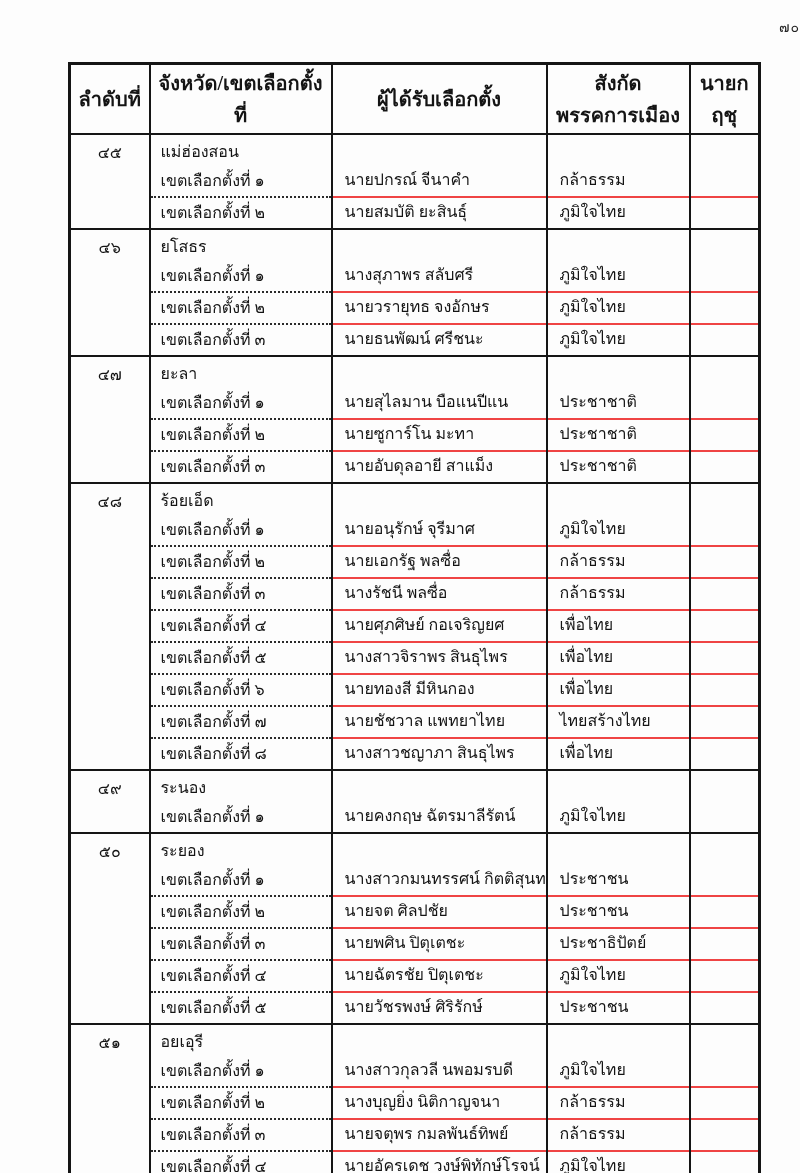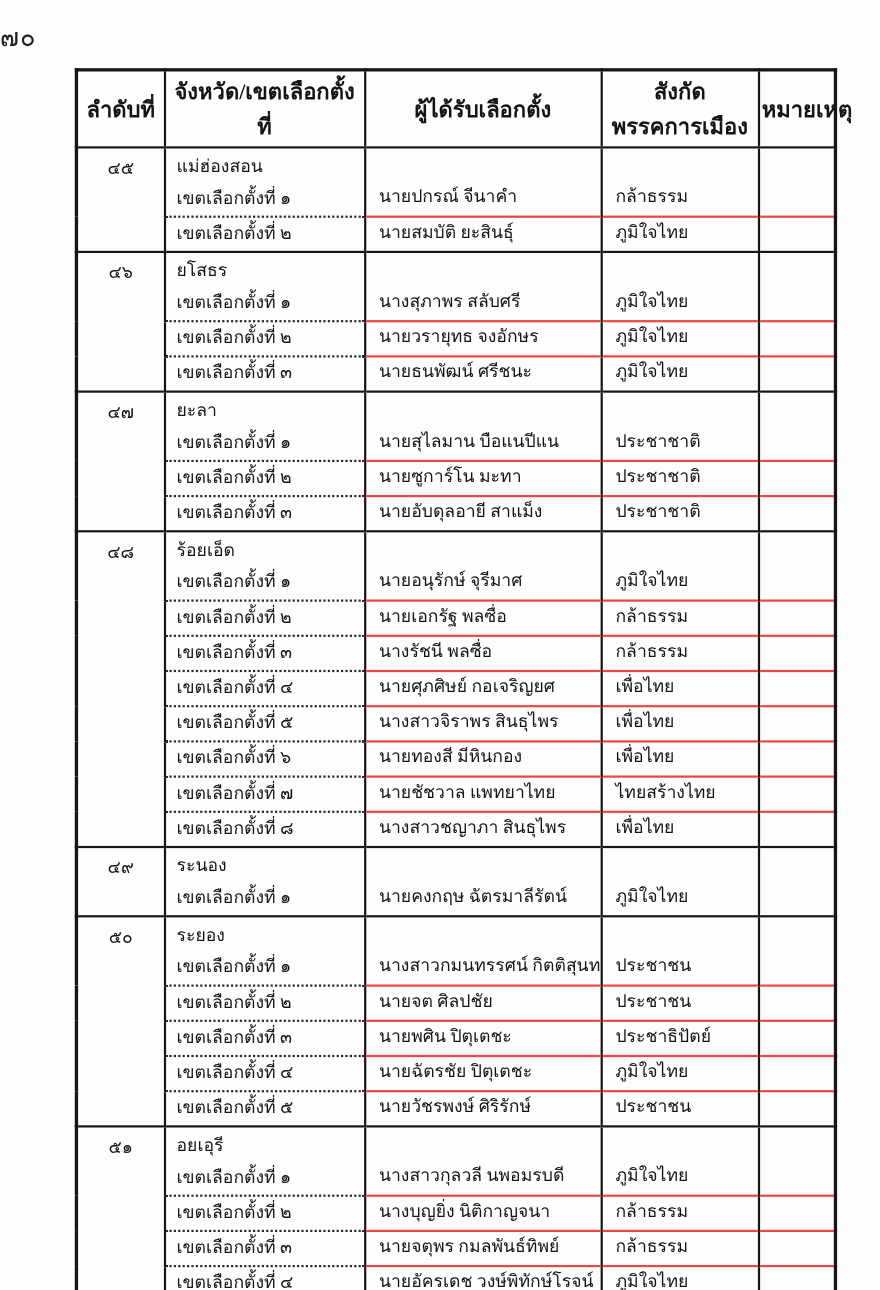--- a/index.html
+++ b/index.html
@@ -11,22 +11,22 @@
     background: #fdfdfd;
     font-family: "Liberation Serif", "DejaVu Serif", serif;
     color: #141414;
     overflow: hidden;
   }
   .page-number {
     position: absolute;
     top: 16px;
     left: 0;
     right: 0;
-    text-align: left;
-    font-size: 23px;
+    text-align: right;
+    font-size: 14px;
     letter-spacing: 1px;
     color: #222;
   }
   table.results {
     position: absolute;
     top: 62px;
     left: 68px;
     width: 690px;
     border-collapse: collapse;
     table-layout: fixed;
@@ -93,21 +93,21 @@
         <col class="c3">
         <col class="c4">
         <col class="c5">
     </colgroup>
     <thead>
       <tr>
         <th>ลำดับที่</th>
         <th>จังหวัด/เขตเลือกตั้งที่</th>
         <th>ผู้ได้รับเลือกตั้ง</th>
         <th>สังกัดพรรคการเมือง</th>
-        <th>หมายเหตุ</th>
+        <th>นายกฤชุ</th>
       </tr>
     </thead>
     <tbody id="results-body">
         <tr class="sec-first">
           <td class="c-num" rowspan="2">๔๕</td>
           <td class="c-dist">
             <div class="line prov">แม่ฮ่องสอน</div>
             <div class="line">เขตเลือกตั้งที่ ๑</div>
           </td>
           <td class="c-cell tall">นายปกรณ์  จีนาคำ</td>

